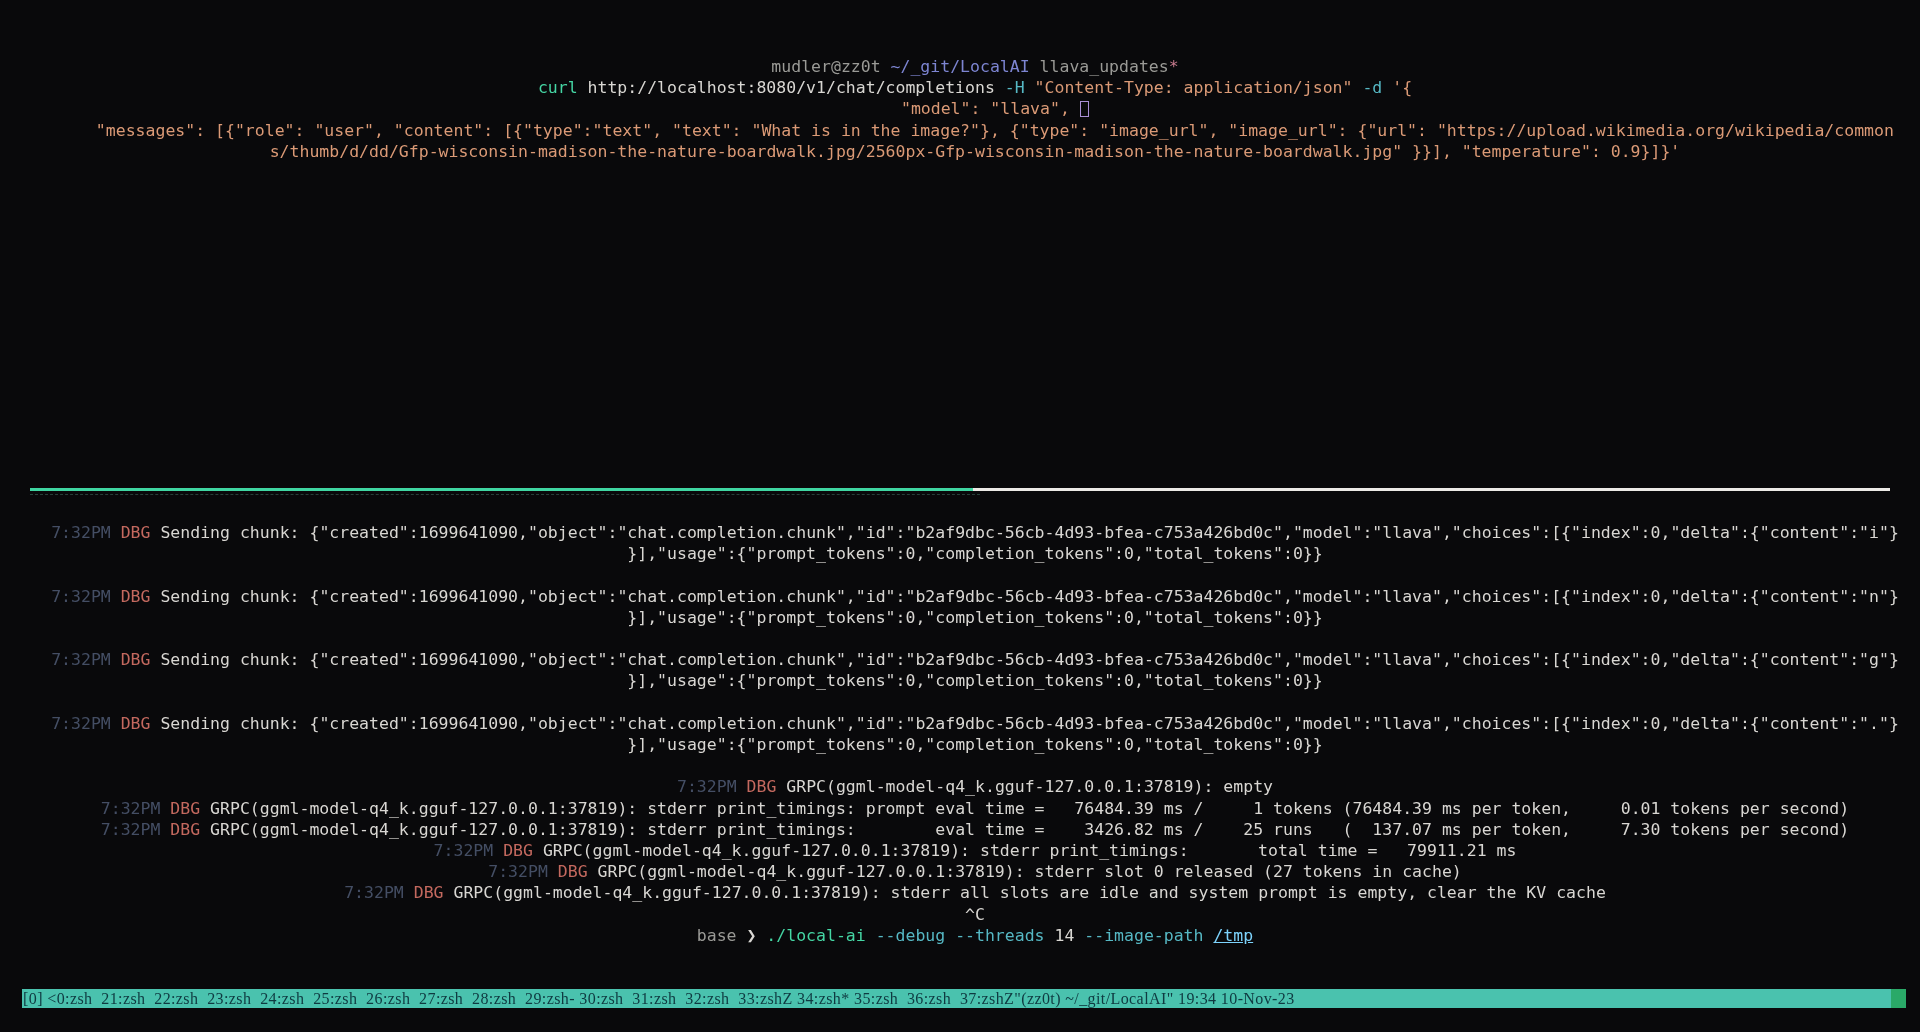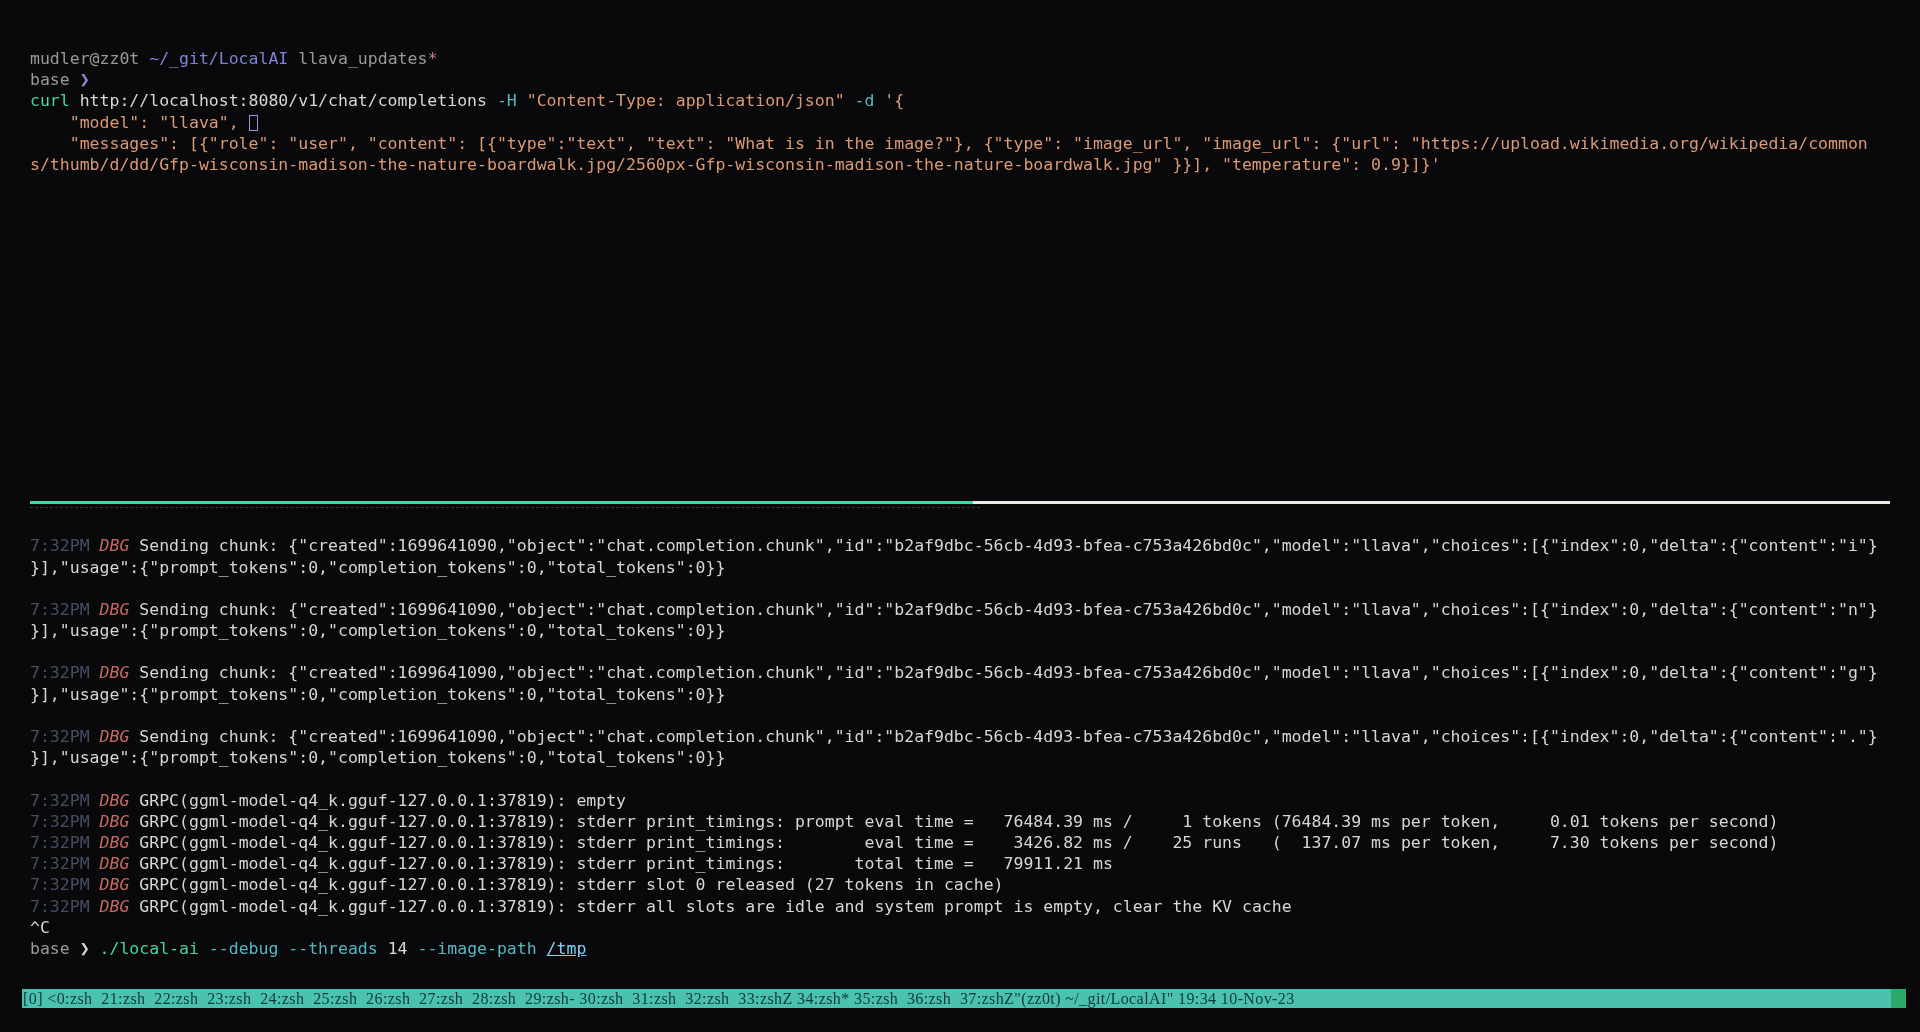--- a/index.html
+++ b/index.html
@@ -1,32 +1,32 @@
 <!DOCTYPE html>
 <html><head>
 <meta charset="utf-8">
 <style>
   html,body{margin:0;padding:0;background:#09090b;}
   .screen{
     position:relative;width:1920px;height:1032px;background:#09090b;overflow:hidden;
     font-family:"DejaVu Sans Mono","DejaVu Sans",monospace;
     font-size:16.5px;color:#d9d7d3;
   }
-  .term{position:absolute;left:30px;top:48px;right:0;}
+  .term{position:absolute;left:30px;top:56px;right:0;text-align:center;}
   .line{height:21.2px;line-height:21.2px;white-space:pre;}
   .s-grey{color:#9a9a96;}
   .s-path{color:#7d85d2;}
   .s-pink{color:#c77b8e;}
   .s-violet{color:#8d90d8;}
   .s-green{color:#45d6a4;}
   .s-cyan{color:#56b8c4;}
   .s-orange{color:#db9a76;}
   .s-white{color:#d9d7d3;margin-top:42px;}
   .s-dim{color:#444e64;}
-  .s-red{color:#c4695f;font-style:italic;}
+  .s-red{color:#c4695f;}
   .s-time{color:#d49a64;}
   .s-purple_u{color:#7dd3fc;text-decoration:underline;}
   .term-cursor{
     display:inline-block;width:9px;height:16px;
     border:1.5px solid #a98fd6;vertical-align:-3px;box-sizing:border-box;
   }
   .divider-row{position:relative;}
   .div-left{position:absolute;left:0;top:8px;height:3px;width:943px;}
   .div-right{position:absolute;left:943px;top:8px;height:3px;width:917px;}
   .div-dash{position:absolute;left:0;top:14px;width:950px;border-top:1px dashed rgba(110,190,165,0.30);}
@@ -36,21 +36,20 @@
     padding-left:1px;letter-spacing:0.4px;font-size:16px;overflow:hidden;font-family:Liberation Serif, serif;
   }
   .statusblock{position:absolute;right:0;top:0;bottom:0;width:15px;}
 </style>
 </head>
 <body>
 
 <div class="screen">
   <div class="term">
       <div class="line"><span class="s-grey">mudler@zz0t </span><span class="s-path">~/_git/LocalAI </span><span class="s-grey">llava_updates</span><span class="s-pink">*</span></div>
-      <div class="line"><span class="s-grey">base </span><span class="s-violet">❯</span></div>
       <div class="line"><span class="s-green">curl </span><span class="s-white">http://localhost:8080/v1/chat/completions </span><span class="s-cyan">-H </span><span class="s-orange">"Content-Type: application/json" </span><span class="s-cyan">-d </span><span class="s-orange">'{</span></div>
       <div class="line"><span class="s-orange">    "model": "llava", </span><span class="term-cursor"></span></div>
       <div class="line"><span class="s-orange">    "messages": [{"role": "user", "content": [{"type":"text", "text": "What is in the image?"}, {"type": "image_url", "image_url": {"url": "https://upload.wikimedia.org/wikipedia/common</span></div>
       <div class="line"><span class="s-orange">s/thumb/d/dd/Gfp-wisconsin-madison-the-nature-boardwalk.jpg/2560px-Gfp-wisconsin-madison-the-nature-boardwalk.jpg" }}], "temperature": 0.9}]}'</span></div>
       <div class="line"></div>
       <div class="line"></div>
       <div class="line"></div>
       <div class="line"></div>
       <div class="line"></div>
       <div class="line"></div>

